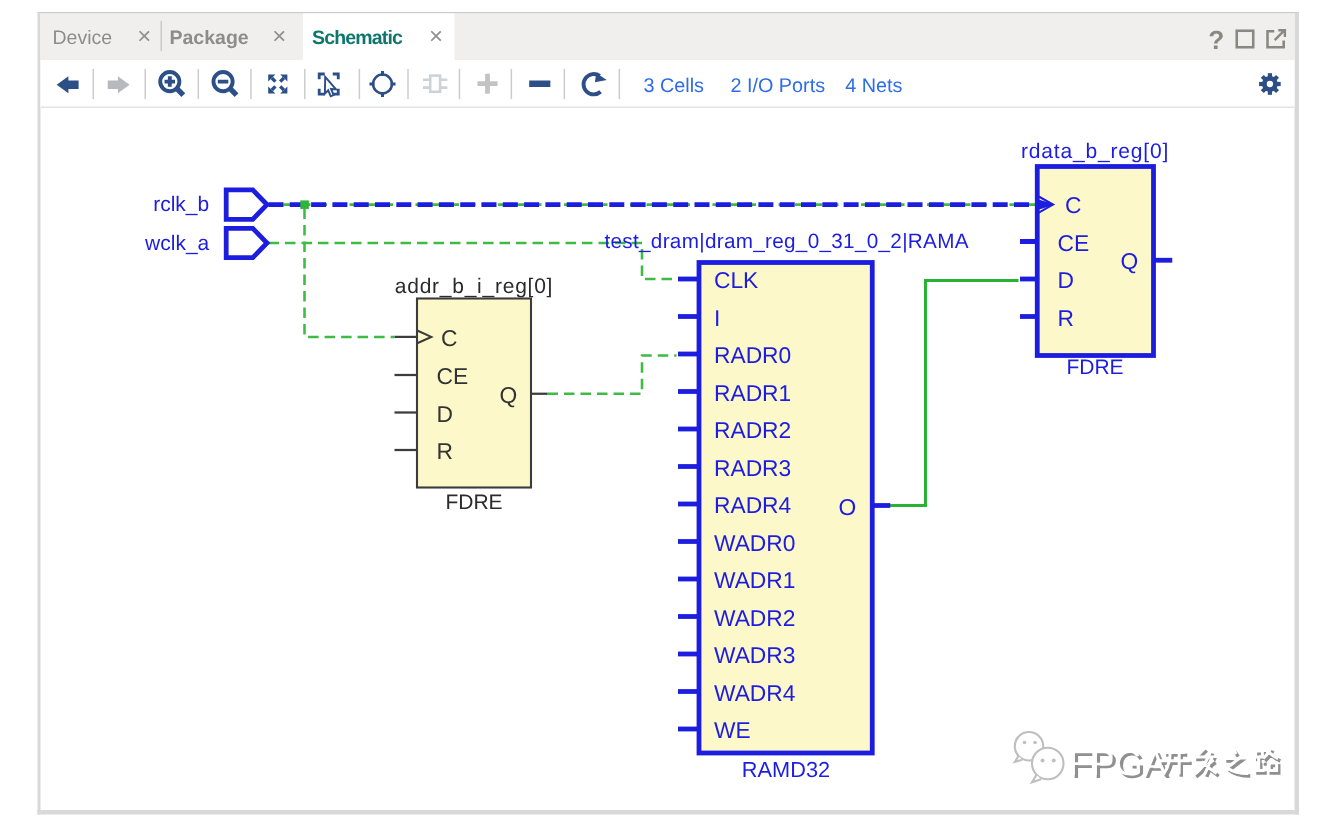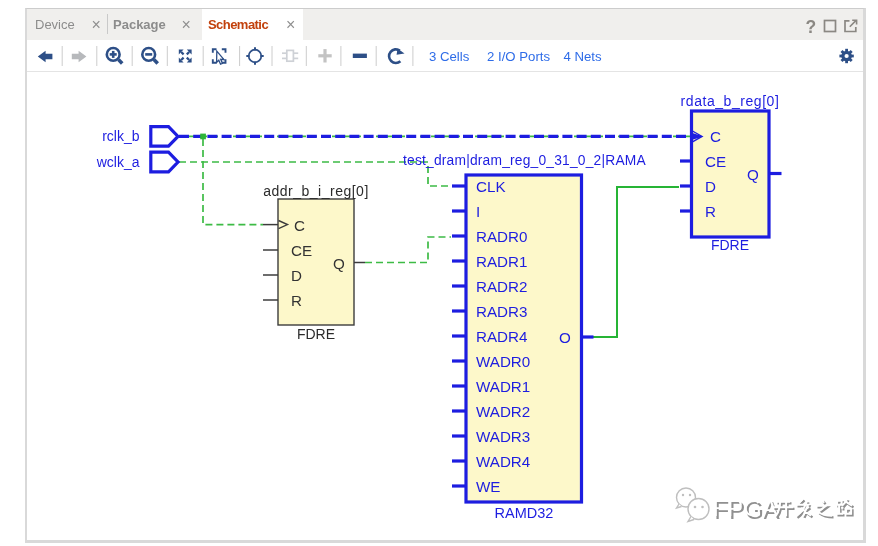--- a/index.html
+++ b/index.html
@@ -19,21 +19,21 @@
 <body>
 <div class="panel">
 
   <div class="tabbar">
     <div class="tab" style="left:8px;">Device</div>
     <div class="tabx" style="left:64.5px;">×</div>
     <div class="tabsep" style="left:79.5px;"></div>
     <div class="tab" style="left:86px;font-weight:bold;">Package</div>
     <div class="tabx" style="left:154.5px;">×</div>
     <div class="active-tab"></div>
-    <div class="tab" style="left:181px;color:#c2410c;font-weight:bold;letter-spacing:-0.55px;">Schematic</div>
+    <div class="tab" style="left:181px;color:#0f766e;font-weight:bold;letter-spacing:-0.55px;">Schematic</div>
     <div class="tabx" style="left:259px;">×</div>
 
     <svg style="position:absolute;left:775px;top:0;" width="61" height="30" viewBox="802 9 61 30">
       <text x="805.5" y="32.5" font-size="17.5" font-weight="bold" fill="#8b8883" font-family="Liberation Sans">?</text>
       <rect x="824.5" y="20.5" width="11" height="11" fill="none" stroke="#8b8883" stroke-width="1.7"></rect>
       <path d="M849.5,20.8 H845 V31.5 H855.8 V27" fill="none" stroke="#8b8883" stroke-width="1.7"></path>
       <path d="M849.8,26.8 L855.6,20.9 M852.2,20.2 h4.4 v4.4" fill="none" stroke="#8b8883" stroke-width="1.6"></path>
     </svg>
   </div>
 

